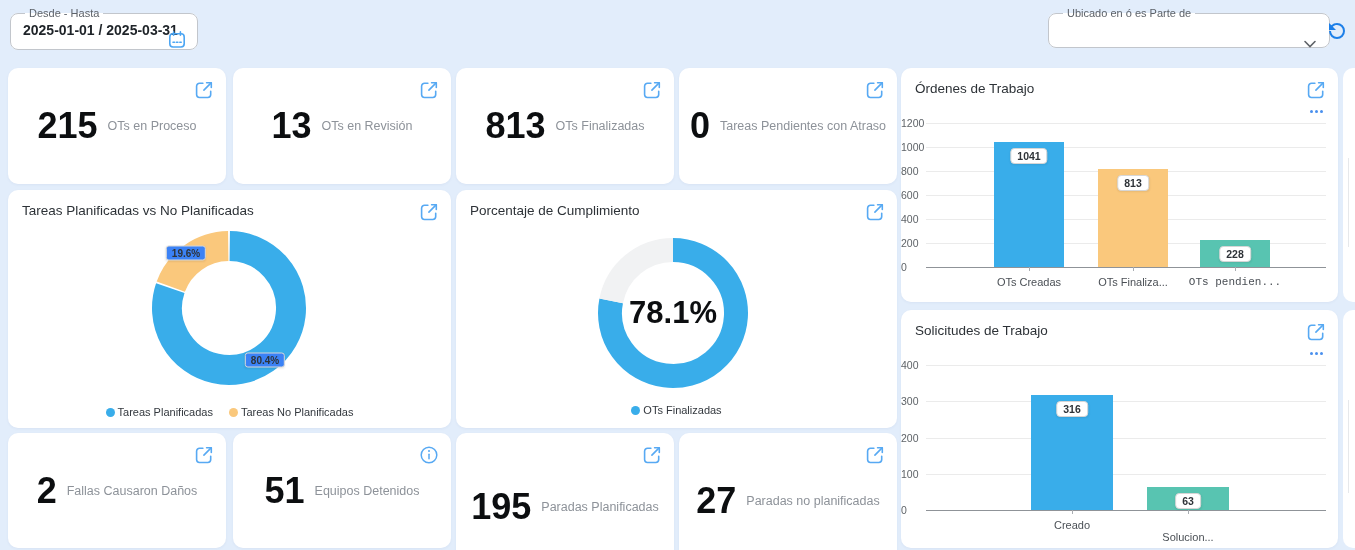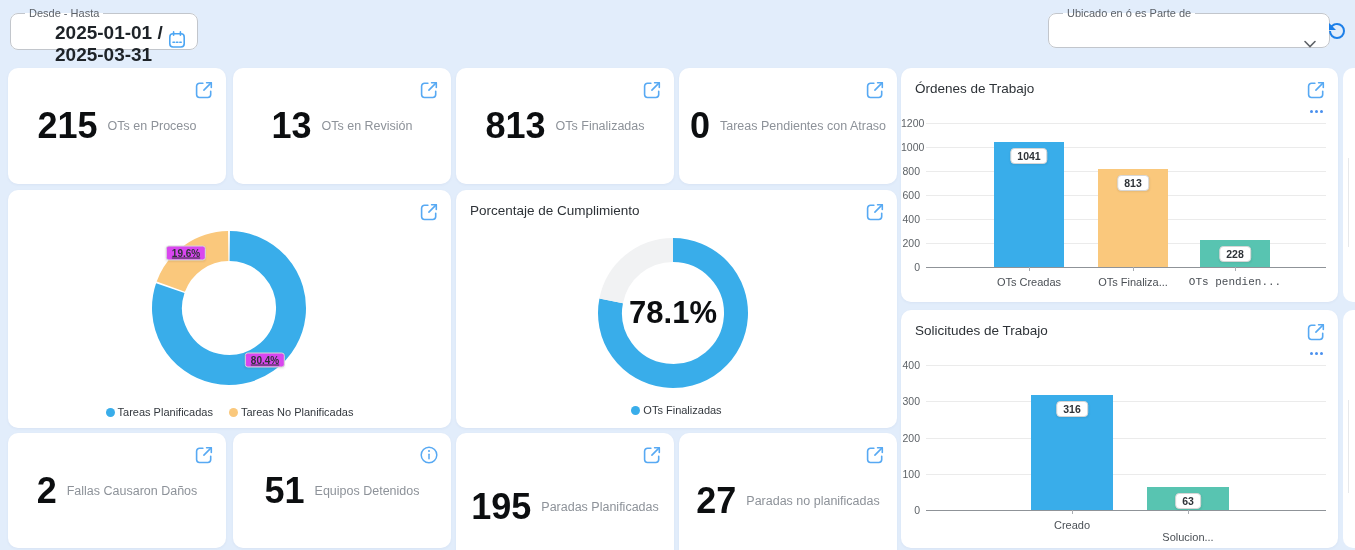--- a/index.html
+++ b/index.html
@@ -2,51 +2,51 @@
 <html><head>
 <meta charset="utf-8">
 <style>
   html,body{margin:0;padding:0;background:#e2edfb;font-family:"Liberation Sans",sans-serif;}
   .page{position:relative;width:1355px;height:550px;background:#e2edfb;overflow:hidden;}
   .card{position:absolute;background:#fff;border-radius:10px;box-shadow:0 1px 3px rgba(30,60,120,.05);}
 
   
   fieldset.field{position:absolute;border:1px solid #c2c6cc;border-radius:8px;background:#fff;margin:0;padding:0 8px;}
   fieldset.field legend{margin-left:6px;padding:0 4px;font-size:11px;color:#5d6269;line-height:1;}
-  .field-value{padding:3px 4px 8px 4px;font-size:19px;font-weight:bold;color:#1e2328;min-height:15px;margin-left:32px;}
+  .field-value{padding:3px 4px 8px 4px;font-size:14px;font-weight:bold;color:#1e2328;min-height:15px;}
   .field-icon{position:absolute;right:10px;top:11px;width:20px;height:20px;cursor:pointer;}
   .field-chevron{position:absolute;right:12px;top:16px;width:14px;height:9px;cursor:pointer;}
   .refresh-btn{position:absolute;left:1325px;top:19px;width:24px;height:24px;border:none;background:transparent;padding:0;cursor:pointer;}
 
   
   .kpi{display:flex;flex-direction:row;align-items:center;justify-content:center;gap:10px;text-align:center;}
   .kpi-value{font-size:36px;font-weight:bold;color:#0c0e10;line-height:1;}
   .kpi-label{font-size:12.5px;color:#8d9299;}
   .card-icon{position:absolute;top:12px;right:12px;width:20px;height:20px;cursor:pointer;}
   .card-icon svg{display:block;}
 
   
   .chart-title{position:absolute;left:14px;top:13px;font-size:13.5px;color:#2d3237;}
   .menu-dots{position:absolute;right:15px;top:42px;display:flex;gap:2px;cursor:pointer;}
   .menu-dots i{width:3px;height:3px;border-radius:50%;background:#4a90ee;display:block;}
   .chart-host{position:absolute;left:0;top:0;right:0;bottom:0;}
   .chart-host svg{position:absolute;left:0;top:0;}
 
   
-  .slice-label{position:absolute;transform:translate(-50%,-50%);background:#d946ef;border:1px solid #d8d8d8;border-radius:3px;
-    padding:1px 5px;font-size:10px;font-weight:bold;color:#2e3338;box-shadow:0 1px 2px rgba(0,0,0,.07);white-space:nowrap;text-decoration:underline;}
+  .slice-label{position:absolute;transform:translate(-50%,-50%);background:#3b82f6;border:1px solid #d8d8d8;border-radius:3px;
+    padding:1px 5px;font-size:10px;font-weight:bold;color:#2e3338;box-shadow:0 1px 2px rgba(0,0,0,.07);white-space:nowrap;}
   .gauge-center{position:absolute;transform:translate(-50%,-50%);font-size:31px;font-weight:bold;color:#0c0e10;}
   .legend{position:absolute;left:0;right:0;bottom:10px;display:flex;justify-content:center;align-items:center;gap:16px;}
   .legend-item{display:flex;align-items:center;gap:3px;font-size:11px;color:#33383e;cursor:pointer;}
   .legend-item .dot{width:9px;height:9px;border-radius:50%;display:inline-block;}
 
   
   .gridline{position:absolute;height:1px;background:#ebebeb;}
   .axis-line{background:#8f9398;}
-  .ytick{position:absolute;font-size:10.5px;color:#5e6368;text-align:right;width:19px;}
+  .ytick{position:absolute;font-size:10.5px;color:#5e6368;text-align:left;width:19px;}
   .bar{position:absolute;cursor:pointer;}
   .bar-value{position:absolute;transform:translateX(-50%);background:#fff;border:1px solid #d6d6d6;border-radius:4px;
     font-size:10.5px;font-weight:bold;color:#2e3338;padding:1px 6px;box-shadow:0 1px 2px rgba(0,0,0,.08);white-space:nowrap;}
   .tickmark{position:absolute;width:1px;height:4px;background:#a9adb2;}
   .xtick{position:absolute;transform:translateX(-50%);font-size:11px;color:#4b5056;white-space:nowrap;}
 
   
   .edge-strip{position:absolute;left:1343px;width:12px;background:#fff;border-radius:10px 0 0 10px;}
   .edge-strip::after{content:'';position:absolute;left:5px;top:90px;bottom:55px;width:1px;background:#e6e8eb;}
 </style>
@@ -137,20 +137,21 @@
     <span class="card-icon">
         <svg width="20" height="20" viewBox="0 0 20 20">
           <use href="#i-ext"></use>
         </svg>
       </span>
     <div class="kpi-value">0</div>
     <div class="kpi-label">Tareas Pendientes con Atraso</div>
   </div>
 
   <div class="card" style="left:8px;top:190px;width:443px;height:238px">
+    <div class="chart-title">Tareas Planificadas vs No Planificadas</div>
     <span class="card-icon">
         <svg width="20" height="20" viewBox="0 0 20 20">
           <use href="#i-ext"></use>
         </svg>
       </span>
     <div class="chart-host">
         <svg width="443" height="238">
           <path d="M 221.76 56.00 A 62 62 0 1 1 162.29 98.08" fill="none" stroke="#39ADEA" stroke-width="30"></path>
           <path d="M 162.79 96.65 A 62 62 0 0 1 220.24 56.00" fill="none" stroke="#FAC87C" stroke-width="30"></path>
         </svg>

